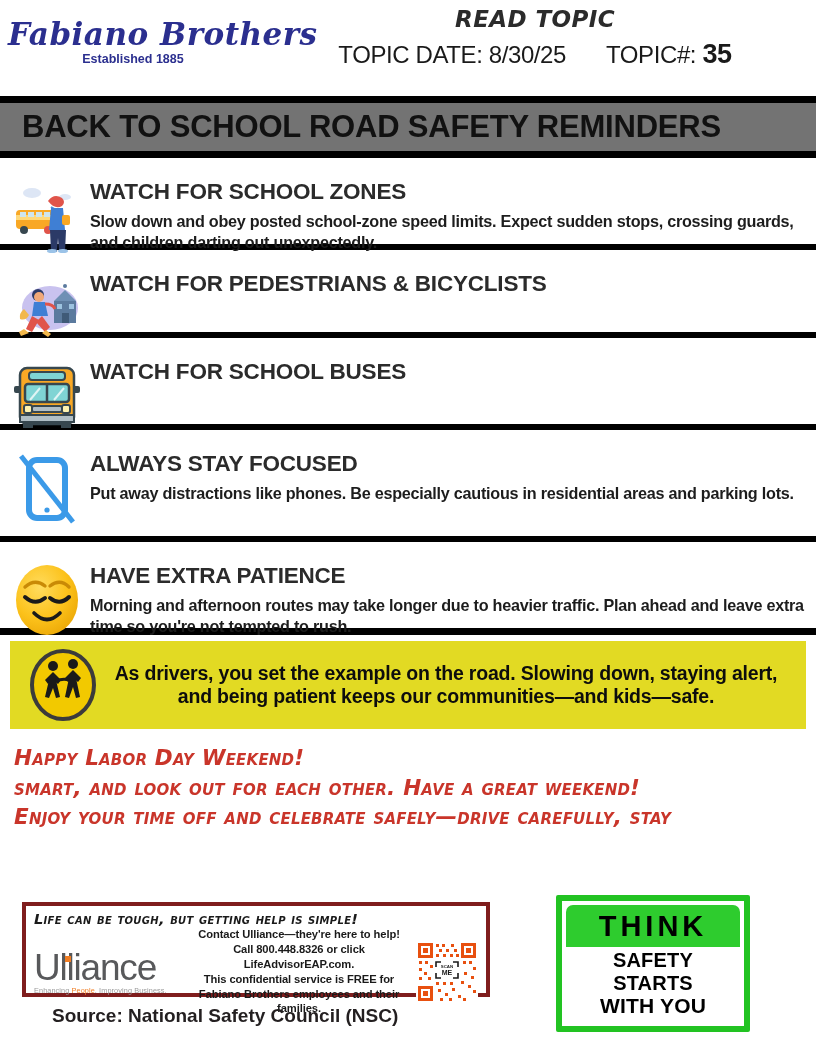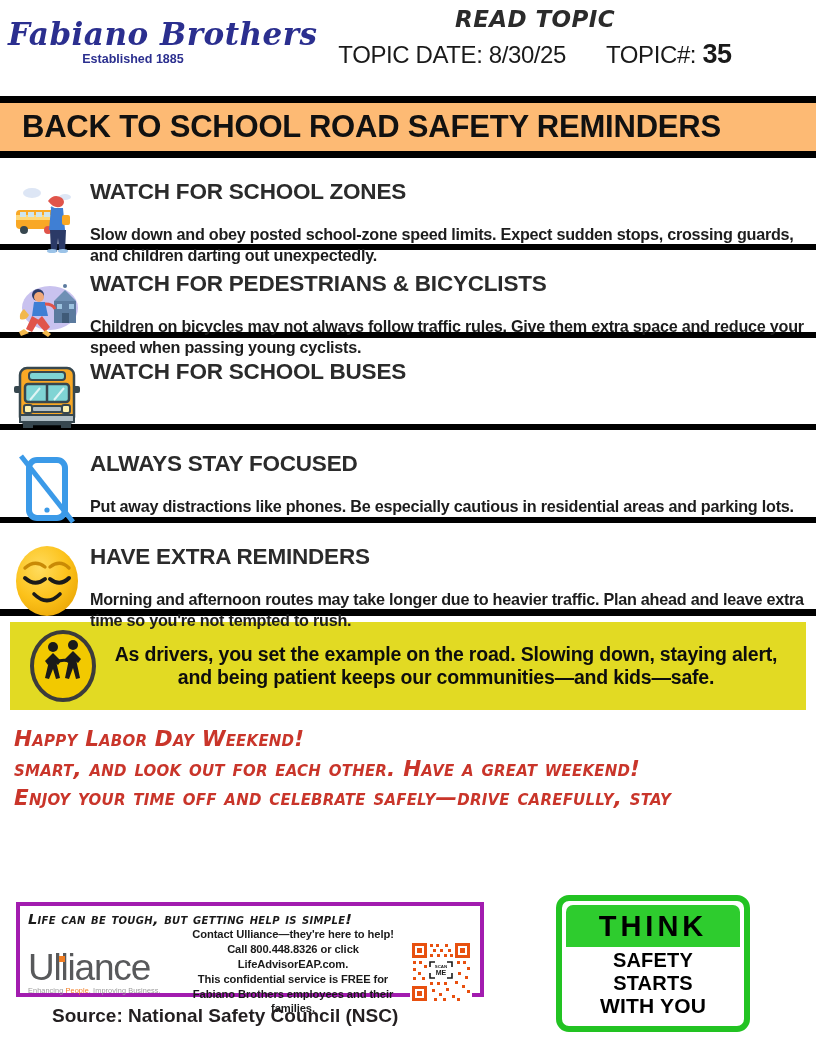--- a/index.html
+++ b/index.html
@@ -61,21 +61,21 @@
     letter-spacing:-.4px;
   }
   .topic-num-value { font-weight:bold; font-size:27px; }
 
   
   .rule { background:#000000; height:7px; width:100%; }
   .rule.thin { height:6px; }
 
   
   .title-banner {
-    background:#fdba74;
+    background:#737373;
     height:48px;
     display:flex; align-items:center;
     padding-left:22px;
   }
   .title-banner h1 {
     font-family:"Liberation Sans", sans-serif;
     font-weight:bold;
     font-size:31px;
     letter-spacing:-.2px;
     color:#111111;
@@ -93,27 +93,27 @@
     color:#2b2b2b;
     letter-spacing:-.2px;
     line-height:1.12;
   }
   .tip-text {
     font-family:"Liberation Sans", sans-serif;
     font-weight:bold;
     font-size:16.2px;
     color:#1d1d1d;
     line-height:1.28;
-    margin-top:20px;
+    margin-top:7px;
     letter-spacing:-.25px;
   }
   .tip.t1 { height:86px; }
   .tip.t2 { height:82px;border-radius:24px; }
   .tip.t3 { height:86px;justify-content:flex-end; }
-  .tip.t4 { height:87px; }
+  .tip.t4 { height:106px; }
   .tip.t5 { height:86px; }
 
   
   .callout {
     background:#e2da23;
     margin:6px 10px 0 10px;
     height:88px;
     display:flex; align-items:center;
     padding:0 14px 0 10px;
   }
@@ -140,24 +140,24 @@
     font-size:21.5px;
     color:#c9352a;
     line-height:1.38;
     letter-spacing:.2px;
   }
 
   
   .footer { position:absolute; left:0; top:893px; width:816px; height:163px; }
 
   .ull-banner {
-    position:absolute; left:16px; top:9px;
+    position:absolute; left:22px; top:9px;
     width:468px; height:95px;
     background:#ffffff;
-    border:4px solid #a21caf;
+    border:4px solid #7f1d1d;
     display:flex; flex-direction:column;
     padding:4px 6px 2px 8px;
   }
   .ull-tagline {
     font-family:"DejaVu Sans", sans-serif;
     font-style:italic;
     font-weight:bold;
     font-variant:small-caps;
     font-size:14.6px;
     color:#1a1a1a;
@@ -206,21 +206,21 @@
     font-weight:bold;
     font-size:19px;
     color:#231f20;
   }
 
   .think-sign {
     position:absolute; left:556px; top:2px;
     width:194px; height:137px;
     background:#ffffff;
     border:6px solid #22c322;
-    border-radius:13px;
+    border-radius:2px;
     padding:4px;
   }
   .think-inner { width:100%; height:100%; border-radius:7px; overflow:hidden; display:flex; flex-direction:column; }
   .think-top {
     background:#2ecc2e;
     height:42px;
     display:flex; align-items:center; justify-content:center;
   }
   .think-top span {
     font-family:"Liberation Sans", sans-serif;
@@ -327,21 +327,20 @@
         <path d="M24 29 h11 l3 14 h-16 z" fill="#3f7fd4"></path>
         <path d="M22 43 l-6 13 l6 3 l7 -12 z" fill="#e0544a"></path>
         <path d="M32 43 l8 11 l-5 5 l-9 -10 z" fill="#e0544a"></path>
         <path d="M14 56 l-5 3 l2 4 l8 -3 z" fill="#f2b84b"></path>
         <path d="M36 57 l5 4 l-3 3 l-6 -4 z" fill="#f2b84b"></path>
         <path d="M35 31 q8 0 10 5" stroke="#e0544a" stroke-width="3" fill="none"></path>
       </svg>
     </div>
     <div class="tip-body">
       <div class="tip-title">WATCH FOR PEDESTRIANS &amp; BICYCLISTS</div>
-      <div class="tip-text">Children on bicycles may not always follow traffic rules. Give them extra space and reduce your speed when passing young cyclists.</div>
     </div>
   </div>
 
   <div class="rule thin"></div>
 
   <div class="tip t3">
     <div class="tip-icon">
       <svg width="70" height="72" viewBox="0 0 70 72">
         <rect x="8" y="8" width="54" height="56" rx="7" fill="#f9a825" stroke="#37474f" stroke-width="2.5"></rect>
         <rect x="17" y="12" width="36" height="8" rx="3" fill="#7fd4d4" stroke="#37474f" stroke-width="2"></rect>
@@ -394,21 +393,21 @@
         </defs>
         <ellipse cx="35" cy="37" rx="31" ry="35" fill="url(#emo)"></ellipse>
         <path d="M13 24 q10 -9 20 -1" stroke="#c98a06" stroke-width="3.4" fill="none" stroke-linecap="round"></path>
         <path d="M38 23 q10 -8 19 1" stroke="#c98a06" stroke-width="3.4" fill="none" stroke-linecap="round"></path>
         <path d="M13 34 q10 9 20 1" stroke="#1a1a1a" stroke-width="4" fill="none" stroke-linecap="round"></path>
         <path d="M38 35 q10 8 19 -1" stroke="#1a1a1a" stroke-width="4" fill="none" stroke-linecap="round"></path>
         <path d="M22 50 q13 13 26 0" stroke="#1a1a1a" stroke-width="3.6" fill="none" stroke-linecap="round"></path>
       </svg>
     </div>
     <div class="tip-body">
-      <div class="tip-title">HAVE EXTRA REMINDERS</div>
+      <div class="tip-title">HAVE EXTRA PATIENCE</div>
       <div class="tip-text">Morning and afternoon routes may take longer due to heavier traffic. Plan ahead and leave extra time so you're not tempted to rush.</div>
     </div>
   </div>
 
   <div class="rule"></div>
 
   <div class="callout">
     <div class="callout-icon">
       <svg width="74" height="76" viewBox="0 0 74 76">
         <ellipse cx="37" cy="38" rx="31" ry="34" fill="#f2c900" stroke="#3b3b3b" stroke-width="4"></ellipse>

